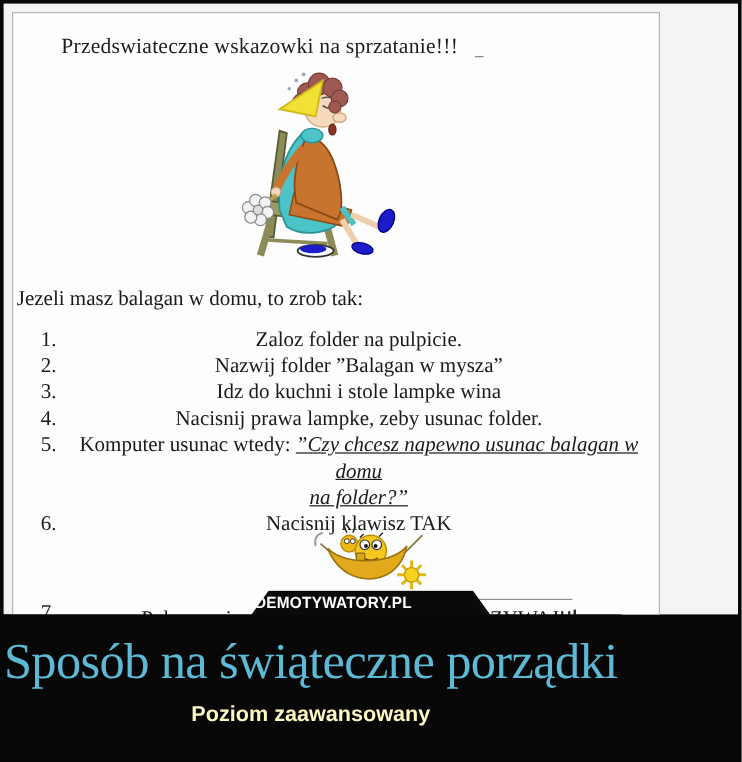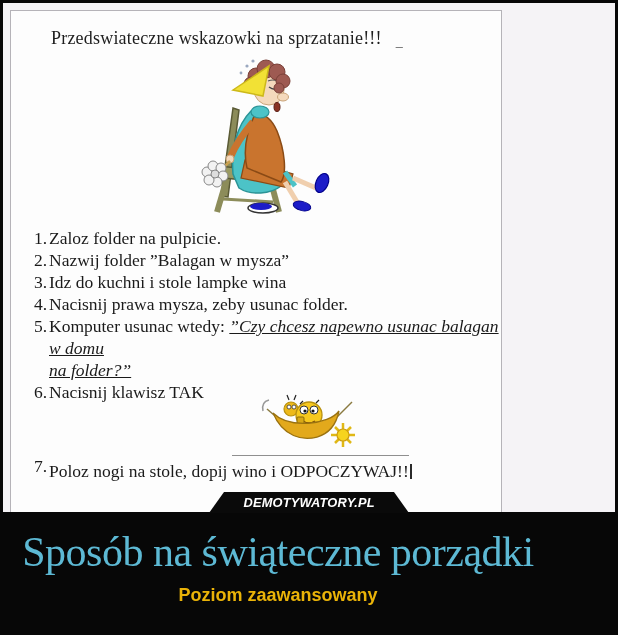--- a/index.html
+++ b/index.html
@@ -7,72 +7,72 @@
     width:618px;height:635px;position:relative;overflow:hidden;
     background:#070707;
     font-family:"Liberation Serif", serif;
   }
   
   .white-area{
     position:absolute;left:3px;top:3px;width:612px;height:509px;
     background:#f5f3f6;
   }
   .doc-box{
-    position:absolute;left:7px;top:7px;width:492px;height:502px;
+    position:absolute;left:7px;top:7px;width:540px;height:502px;
     box-sizing:border-box;
     background:#fdfdfd;
     border:1px solid #b5b3b8;border-bottom:none;
     color:#1a1a1a;
   }
   .doc-header{
     margin:15px 0 0 40px;
     font-size:18px;line-height:24px;color:#1e1e1e;letter-spacing:.2px;
   }
   .header-cursor{color:#555;margin-left:14px;font-size:14px;vertical-align:-2px;}
   .cartoon-wrap{margin:2px 0 0 170px;width:150px;height:160px;}
   .intro{margin:20px 0 0 3px;font-size:17.5px;line-height:23px;}
   .steps{margin:11px 0 0 0;padding-left:23px;}
   .step{display:flex;font-size:17.5px;line-height:22px;}
   .step-num{flex:0 0 15px;}
-  .step-text{flex:1;}
+  .step-text{flex:1;text-align:center;}
   .quote{font-style:italic;text-decoration:underline;}
   .relax-wrap{margin:-16px 0 0 225px;width:100px;height:62px;}
   .step-last{margin-top:6px;}
   .emph{display:inline-block;border-top:1px solid #8f8f8f;padding-top:4px;}
   .text-cursor{
     display:inline-block;width:2px;height:15px;background:#2a2a2a;
     margin-left:1px;vertical-align:-2px;
   }
   
   .logo-tab{
     position:absolute;left:50%;top:492px;transform:translateX(-50%);
     width:200px;height:21px;background:#0a0a0a;z-index:3;
     clip-path:polygon(0% 100%, 15px 0%, calc(100% - 15px) 0%, 100% 100%);
-    display:flex;align-items:center;justify-content:center;font-style:italic;
+    display:flex;align-items:center;
   }
   .logo-text{
     font-family:"Liberation Sans", sans-serif;font-weight:bold;
     font-size:13.5px;color:#ffffff;letter-spacing:.2px;
     transform:scaleX(.95);white-space:nowrap;
   }
   
   .black-footer{
     position:absolute;left:0;top:512px;width:518px;height:123px;
-    background:#070707;text-align:center;margin-left:19px;
+    background:#070707;text-align:center;
   }
   .meme-title{
     margin-top:17px;
     font-family:"Liberation Serif", serif;
     font-size:42px;line-height:46px;letter-spacing:-.5px;
     color:#5db9d4;white-space:nowrap;
   }
   .meme-subtitle{
     margin-top:10px;
     font-family:"Liberation Sans", sans-serif;font-weight:bold;
-    font-size:18px;color:#eab308;
+    font-size:18px;color:#fef9c3;
   }
   svg{display:block;}
 </style>
 </head>
 <body>
 
 <div class="poster">
 
   <div class="white-area">
     <div class="doc-box">
@@ -138,37 +138,38 @@
               <circle cx="32" cy="110" r="5"></circle>
               <circle cx="40" cy="112" r="5"></circle>
             <circle cx="42" cy="120" r="5"></circle>
               <circle cx="36" cy="126" r="5"></circle>
               <circle cx="28" cy="124" r="5"></circle>
             <circle cx="34" cy="118" r="4" fill="#dddddd"></circle>
           </g>
         </svg>
       </div>
 
+      <div class="intro">Jezeli masz balagan w domu, to zrob tak:</div>
 
       <div class="steps">
         <div class="step">
           <span class="step-num">1.</span>
           <span class="step-text">Zaloz folder na pulpicie.</span>
         </div>
         <div class="step">
           <span class="step-num">2.</span>
           <span class="step-text">Nazwij folder ”Balagan w mysza”</span>
         </div>
         <div class="step">
           <span class="step-num">3.</span>
           <span class="step-text">Idz do kuchni i stole lampke wina</span>
         </div>
         <div class="step">
           <span class="step-num">4.</span>
-          <span class="step-text">Nacisnij prawa mysza, zeby usunac folder.</span>
+          <span class="step-text">Nacisnij prawa lampke, zeby usunac folder.</span>
         </div>
         <div class="step">
           <span class="step-num">5.</span>
           <span class="step-text"><span>Komputer usunac wtedy: </span><span class="quote">”Czy chcesz napewno usunac balagan w domu</span><br><span class="quote">na folder?”</span></span>
         </div>
         <div class="step">
           <span class="step-num">6.</span>
           <span class="step-text">Nacisnij klawisz TAK</span>
         </div>
 

